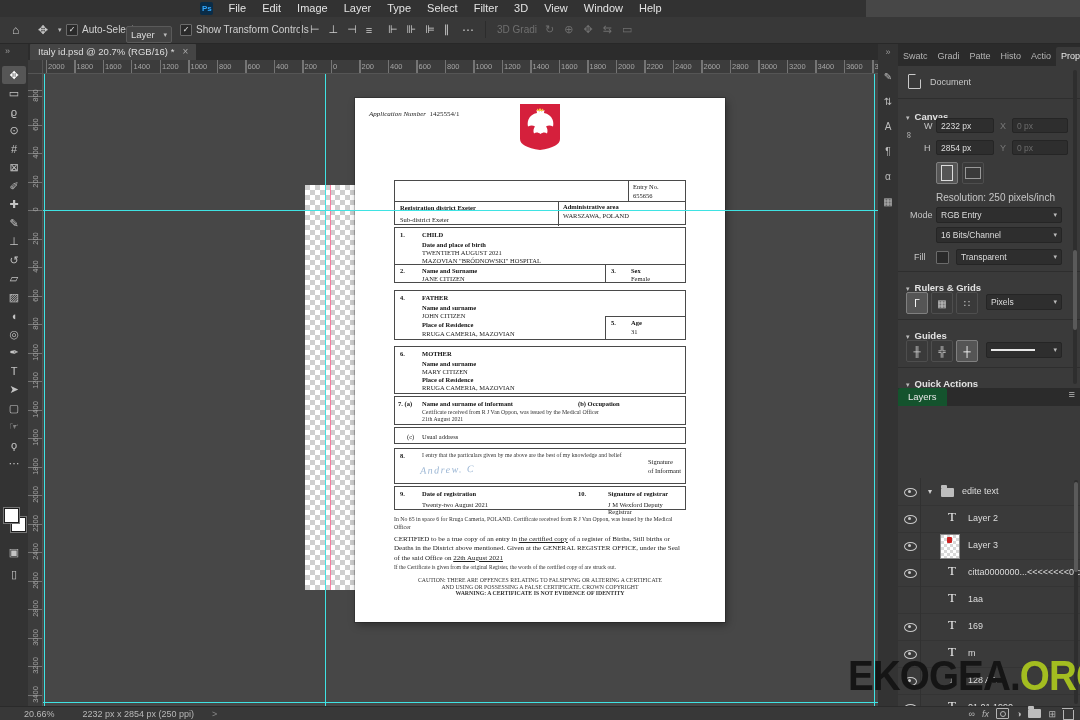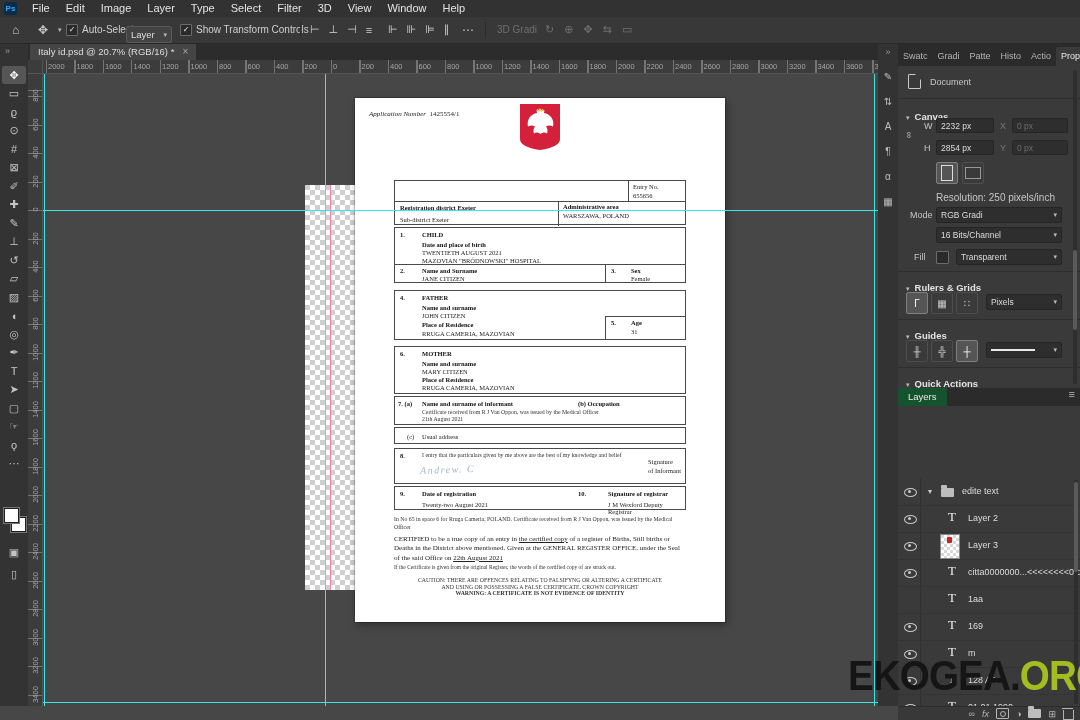--- a/index.html
+++ b/index.html
@@ -1,19 +1,19 @@
 <!DOCTYPE html>
 <html><head>
 <meta charset="utf-8">
 <style>
   html,body{margin:0;padding:0;background:#222;}
   .app{position:relative;width:1080px;height:720px;background:#474747;font-family:"Liberation Sans",sans-serif;overflow:hidden;-webkit-font-smoothing:antialiased;}
   .abs{position:absolute;}
   
-  .menu-bar{position:absolute;left:0;top:0;width:1080px;height:17px;background:#323232;display:flex;align-items:center;z-index:30;}
+  .menu-bar{position:absolute;left:0;top:0;width:866px;height:17px;background:#323232;display:flex;align-items:center;z-index:30;justify-content:center;}
   .ps-logo{width:13px;height:13px;margin:0 7px 0 4px;background:#0a2c47;color:#31a8ff;font-size:8px;font-weight:bold;display:flex;align-items:center;justify-content:center;border-radius:2px;}
   .menu-item{color:#e4e4e4;font-size:11px;padding:0 8px;line-height:17px;cursor:default;}
   .options-bar{position:absolute;left:0;top:17px;width:1080px;height:26px;background:#383838;border-bottom:1px solid #282828;z-index:30;}
   .ob{position:absolute;top:0;height:25px;display:flex;align-items:center;color:#cfcfcf;font-size:10px;}
   .ob-icon{color:#c9c9c9;font-size:12px;}
   .ob-dim{color:#6f6f6f;}
   .chk{width:10px;height:10px;background:#2a2a2a;border:1px solid #6b6b6b;border-radius:1px;color:#e8e8e8;font-size:8px;line-height:9px;text-align:center;margin-right:4px;}
   .dd{background:#434343;border:1px solid #5a5a5a;border-radius:2px;height:15px;display:flex;align-items:center;justify-content:space-between;padding:0 4px;color:#ddd;font-size:9.5px;}
   .caret{font-size:7px;color:#bbb;margin-left:4px;}
   .vsep{position:absolute;top:4px;width:1px;height:17px;background:#2c2c2c;}
@@ -415,21 +415,21 @@
           <span class="orient-p"></span>
         </div>
       <div class="pbtn" style="left:64px;top:96px;">
           <span class="orient-l"></span>
         </div>
 
       <div class="abs plabel" style="left:38px;top:126px;font-size:10px;">Resolution: 250 pixels/inch</div>
 
       <div class="abs plabel" style="left:12px;top:144px;">Mode</div>
       <div class="pdd" style="left:38px;top:141px;width:116px;">
-          <span>RGB Gradi</span>
+          <span>RGB Entry</span>
           <span class="caret">▾</span>
         </div>
       <div class="pdd" style="left:38px;top:161px;width:116px;">
           <span>16 Bits/Channel</span>
           <span class="caret">▾</span>
         </div>
 
       <div class="abs plabel" style="left:16px;top:186px;">Fill</div>
       <div class="abs chk" style="left:38px;top:185px;width:11px;height:11px;"></div>
       <div class="pdd" style="left:58px;top:183px;width:96px;">
@@ -549,17 +549,22 @@
         <div class="lb-icon">∞</div>
         <div class="lb-icon" style="font-style: italic;">fx</div>
         <div class="mini-mask"></div>
         <div class="lb-icon">◑</div>
         <div class="folder-ic" style="position: relative;"></div>
         <div class="lb-icon">⊞</div>
         <div class="mini-trash"></div>
       </div>
   </div>
 
+  <div class="status-bar">
+    <span style="margin-left:24px;">20.66%</span>
+    <span style="margin-left:28px;">2232 px x 2854 px (250 ppi)</span>
+    <span style="margin-left:18px;color:#8a8a8a;">&gt;</span>
+  </div>
 
   <div class="watermark">
     <span id="wm-dark" style="color: rgb(21, 21, 21);">EKOGEA.</span><span id="wm-green" style="color: rgb(163, 189, 32);">ORG</span>
   </div>
 </div>
 
 </body></html>

